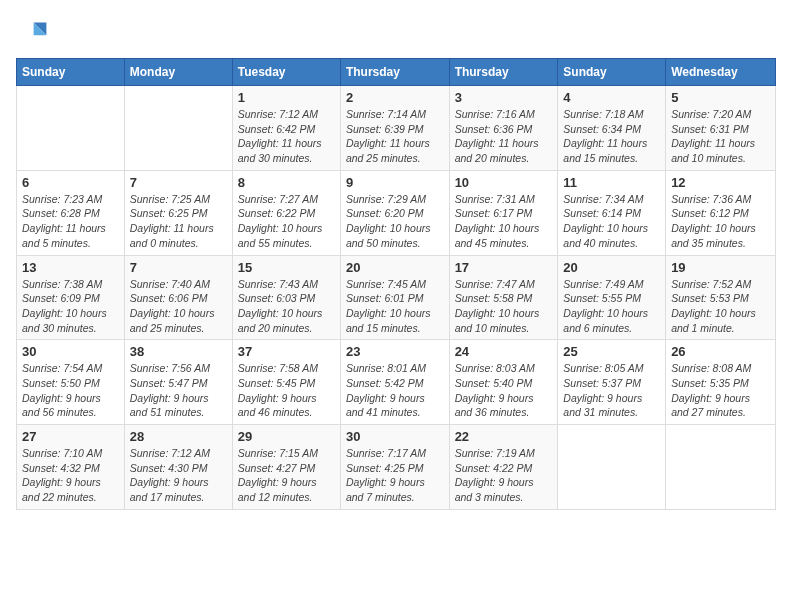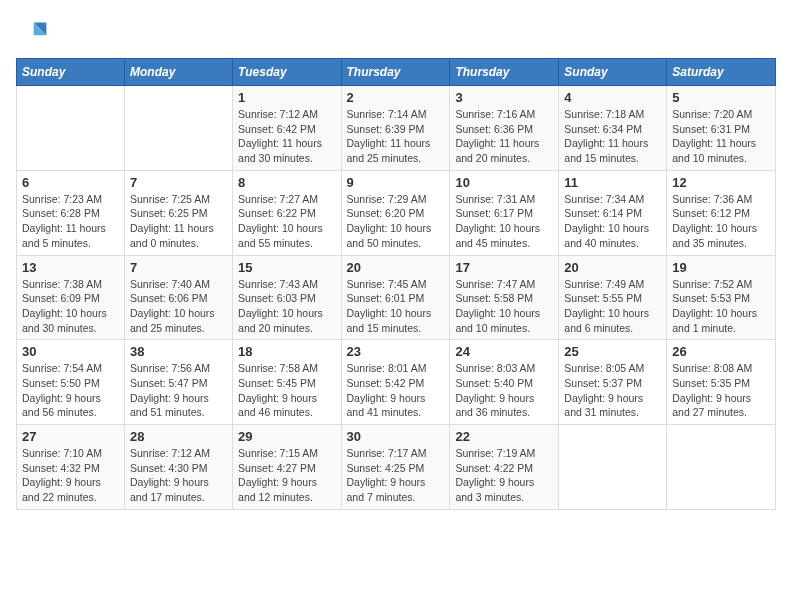--- a/index.html
+++ b/index.html
@@ -54,21 +54,20 @@
     thead tr {
       background-color: #3a7abf;
     }
     thead th {
       color: #fff;
       text-align: left;
       padding: 6px 5px;
       font-size: 12px;
       font-weight: bold;
       border: 1px solid #2a5a9f;
-      font-style: italic;
     }
     tbody tr {
       vertical-align: top;
     }
     tbody tr:nth-child(odd) {
       background-color: #f9f9f9;
     }
     tbody tr:nth-child(even) {
       background-color: #ffffff;
     }
@@ -83,20 +82,21 @@
       font-size: 13px;
       font-weight: bold;
       color: #333;
       display: block;
       margin-bottom: 2px;
     }
     .day-detail {
       font-size: 10.5px;
       color: #444;
       line-height: 1.4;
+      font-style: italic;
     }
     .empty-cell {
       background: #fff;
     }
   </style>
 </head>
 <body>
 
 <div class="header">
   <div class="logo">
@@ -118,21 +118,21 @@
 
 <table>
   <thead>
     <tr>
     <th>Sunday</th>
         <th>Monday</th>
         <th>Tuesday</th>
         <th>Thursday</th>
         <th>Thursday</th>
         <th>Sunday</th>
-        <th>Saturday</th>
+        <th>Wednesday</th>
       </tr>
   </thead>
   <tbody id="calendar-body">
   <tr>
         <td class="empty-cell"></td>
         <td class="empty-cell"></td>
         <td>
           <span class="day-num">1</span>
           <div class="day-detail">Sunrise: 7:12 AM<br>Sunset: 6:42 PM<br>Daylight: 11 hours and 30 minutes.</div>
         </td>
@@ -216,21 +216,21 @@
       <tr>
         <td>
           <span class="day-num">30</span>
           <div class="day-detail">Sunrise: 7:54 AM<br>Sunset: 5:50 PM<br>Daylight: 9 hours and 56 minutes.</div>
         </td>
         <td>
           <span class="day-num">38</span>
           <div class="day-detail">Sunrise: 7:56 AM<br>Sunset: 5:47 PM<br>Daylight: 9 hours and 51 minutes.</div>
         </td>
         <td>
-          <span class="day-num">18</span>
+          <span class="day-num">37</span>
           <div class="day-detail">Sunrise: 7:58 AM<br>Sunset: 5:45 PM<br>Daylight: 9 hours and 46 minutes.</div>
         </td>
         <td>
           <span class="day-num">23</span>
           <div class="day-detail">Sunrise: 8:01 AM<br>Sunset: 5:42 PM<br>Daylight: 9 hours and 41 minutes.</div>
         </td>
         <td>
           <span class="day-num">24</span>
           <div class="day-detail">Sunrise: 8:03 AM<br>Sunset: 5:40 PM<br>Daylight: 9 hours and 36 minutes.</div>
         </td>

